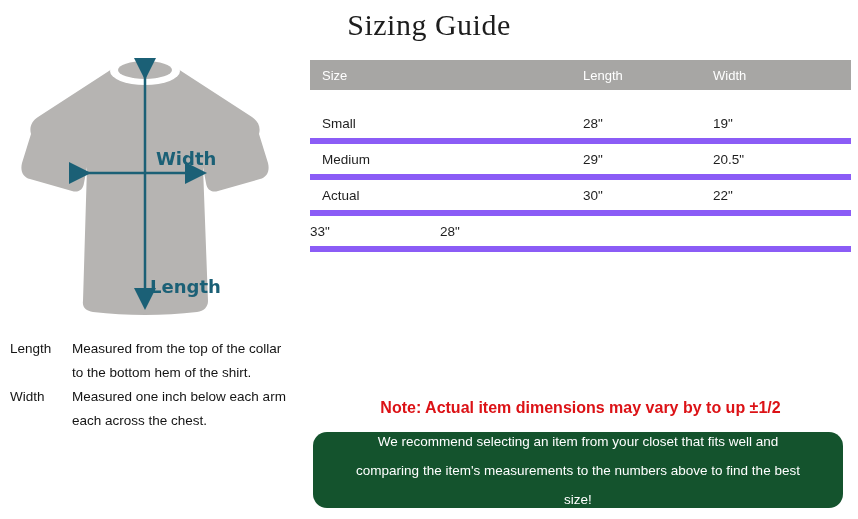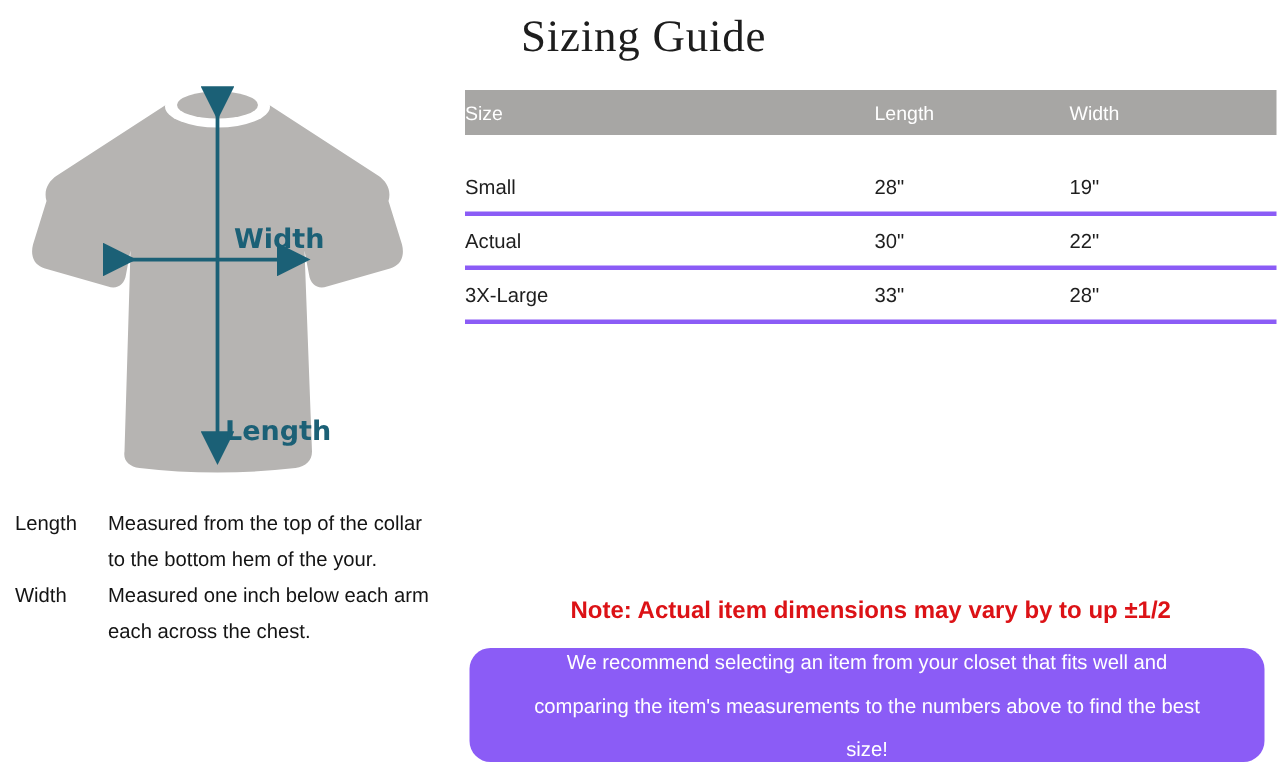--- a/index.html
+++ b/index.html
@@ -64,45 +64,45 @@
     height: 30px;
     background: #a7a6a4;
     color: #ffffff;
     font-size: 13px;
   }
   .tbody { margin-top: 18px; }
   .trow {
     display: flex;
     align-items: center;
     height: 36px;
-    border-bottom: 3px solid #8b5cf6;
+    border-bottom: 6px solid #8b5cf6;
     color: #1e1e1e;
     font-size: 13.5px;
   }
-  .c1 { flex: 0 0 273px; padding-left: 0; }
+  .c1 { flex: 0 0 273px; padding-left: 12px; }
   .c2 { flex: 0 0 130px; }
   .c3 { flex: 1; }
 
   
   .note {
     position: absolute;
     left: 310px; top: 399px;
     width: 541px;
     text-align: center;
     font-size: 16px;
     font-weight: bold;
     color: #dc1216;
   }
 
   
   .recommendation {
     position: absolute;
     left: 313px; top: 432px;
     width: 530px; height: 76px;
-    background: #8b5cf6;
+    background: #14532d;
     border-radius: 14px;
     display: flex;
     align-items: center;
     justify-content: flex-end;
     text-align: center;
     padding: 0 32px;
     color: #ffffff;
     font-size: 13.5px;
     line-height: 29px;
   }
@@ -144,47 +144,51 @@
 
       <line x1="66" y1="118" x2="182" y2="118" stroke="#1b6076" stroke-width="2.5" marker-start="url(#arrowhead)" marker-end="url(#arrowhead)"></line>
       <text x="136" y="110">Width</text>
       <text x="130" y="238">Length</text>
     </svg>
   </div>
 
   <div class="definitions">
     <div class="definition">
       <div class="term">Length</div>
-      <div class="desc">Measured from the top of the collar to the bottom hem of the your.</div>
+      <div class="desc">Measured from the top of the collar to the bottom hem of the shirt.</div>
     </div>
     <div class="definition">
       <div class="term">Width</div>
       <div class="desc">Measured one inch below each arm each across the chest.</div>
     </div>
   </div>
 
   <div class="size-table">
     <div class="thead">
       <div class="c1">Size</div>
       <div class="c2">Length</div>
       <div class="c3">Width</div>
     </div>
     <div class="tbody">
       <div class="trow">
         <div class="c1">Small</div>
         <div class="c2">28"</div>
         <div class="c3">19"</div>
       </div>
       <div class="trow">
+        <div class="c1">Medium</div>
+        <div class="c2">29"</div>
+        <div class="c3">20.5"</div>
+      </div>
+      <div class="trow">
         <div class="c1">Actual</div>
         <div class="c2">30"</div>
         <div class="c3">22"</div>
       </div>
       <div class="trow">
-        <div class="c1">3X-Large</div>
         <div class="c2">33"</div>
         <div class="c3">28"</div>
       </div>
     </div>
   </div>
 
   <div class="note">Note: Actual item dimensions may vary by to up ±1/2</div>
 
   <div class="recommendation">
     <span>We recommend selecting an item from your closet that fits well and comparing the item's measurements to the numbers above to find the best size!</span>

